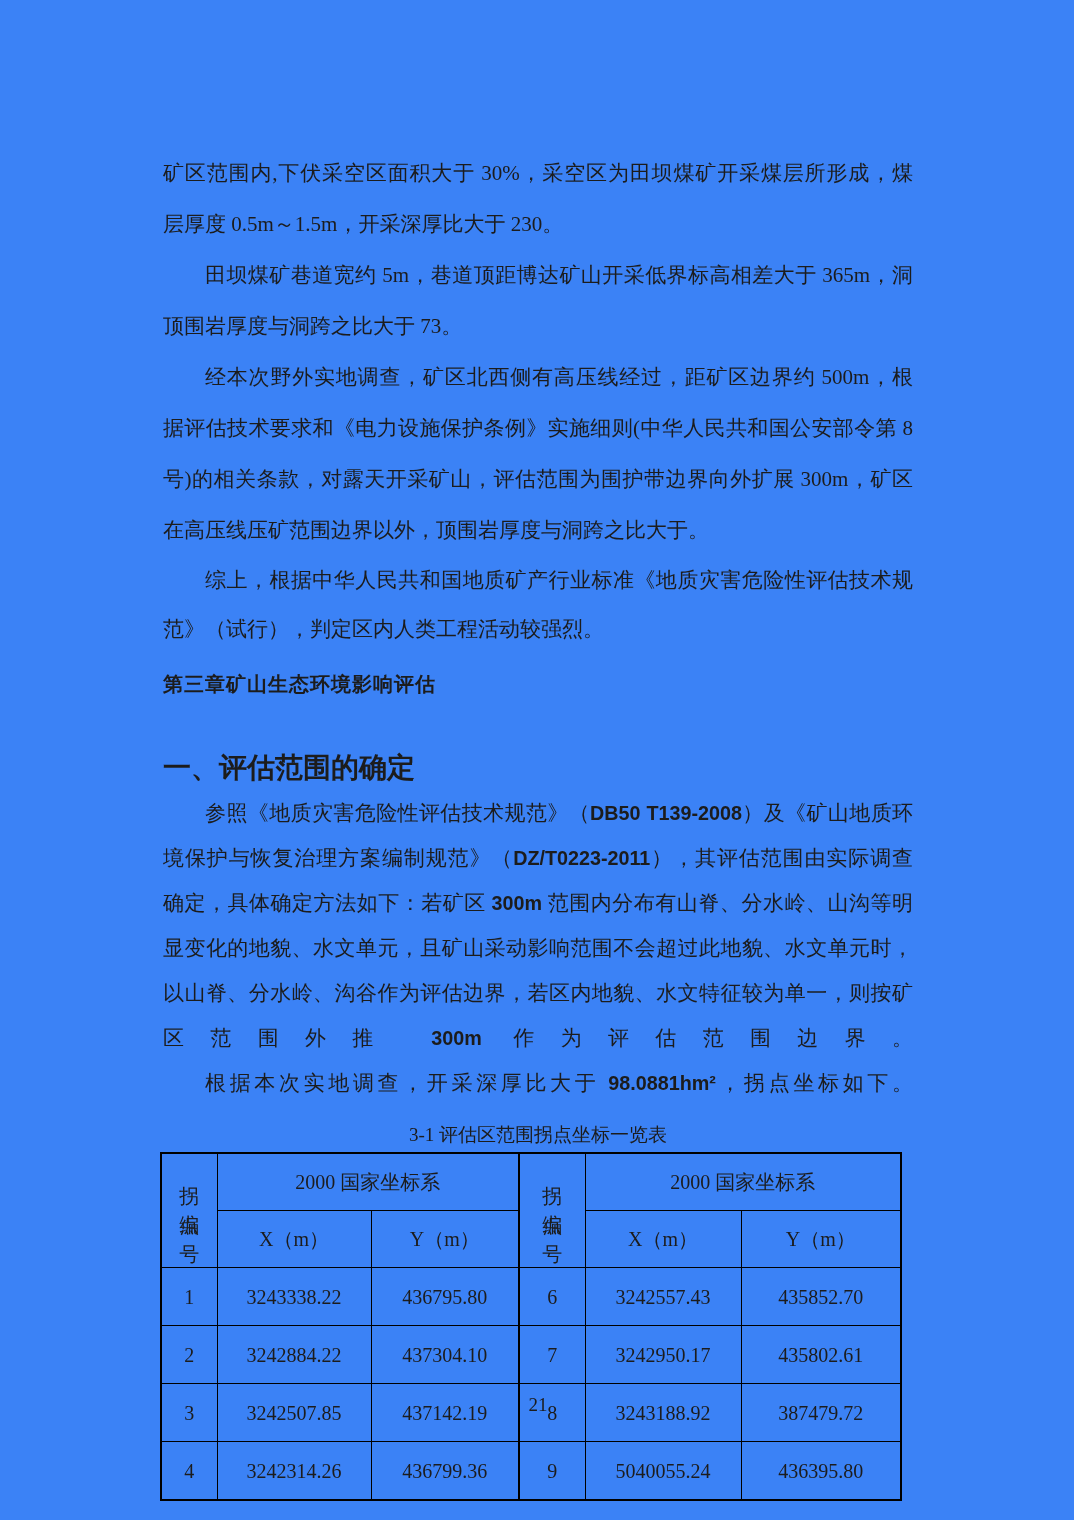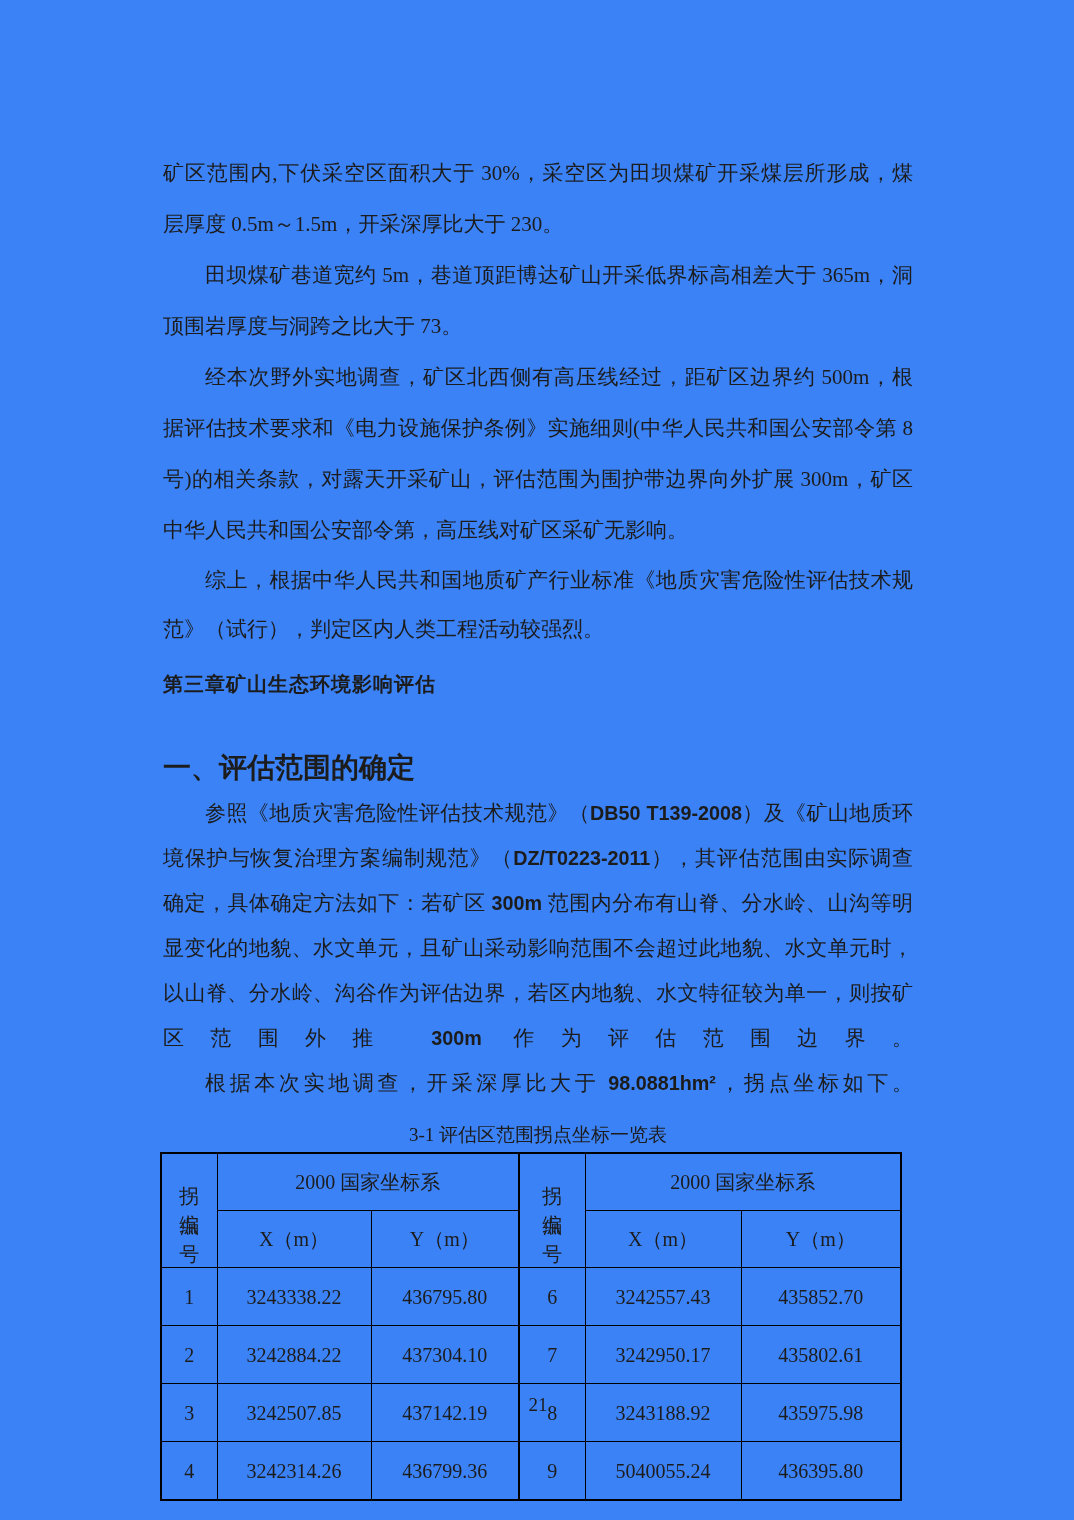--- a/index.html
+++ b/index.html
@@ -113,21 +113,21 @@
         <div class="line end">层厚度 0.5m～1.5m，开采深厚比大于 230。</div>
       </div>
       <div class="para">
         <div class="line fill ind">田坝煤矿巷道宽约 5m，巷道顶距博达矿山开采低界标高相差大于 365m，洞</div>
         <div class="line end">顶围岩厚度与洞跨之比大于 73。</div>
       </div>
       <div class="para">
         <div class="line fill ind">经本次野外实地调查，矿区北西侧有高压线经过，距矿区边界约 500m，根</div>
         <div class="line fill">据评估技术要求和《电力设施保护条例》实施细则(中华人民共和国公安部令第 8</div>
         <div class="line fill">号)的相关条款，对露天开采矿山，评估范围为围护带边界向外扩展 300m，矿区</div>
-        <div class="line end">中华人民共和国公安部令第，高压线对矿区采矿无影响。</div>
+        <div class="line end">在高压线压矿范围边界以外，顶围岩厚度与洞跨之比大于。</div>
       </div>
       <div class="para p4">
         <div class="line fill ind">综上，根据中华人民共和国地质矿产行业标准《地质灾害危险性评估技术规</div>
         <div class="line end">范》（试行），判定区内人类工程活动较强烈。</div>
       </div>
     </div>
 
     <div class="chapter-heading">第三章矿山生态环境影响评估</div>
 
     <div class="section-heading">一、评估范围的确定</div>
@@ -191,21 +191,21 @@
           <td>7</td>
           <td>3242950.17</td>
           <td>435802.61</td>
         </tr>
         <tr>
           <td>3</td>
           <td>3242507.85</td>
           <td class="mid-right">437142.19</td>
           <td>8</td>
           <td>3243188.92</td>
-          <td>435975.98</td>
+          <td>387479.72</td>
         </tr>
         <tr>
           <td>4</td>
           <td>3242314.26</td>
           <td class="mid-right">436799.36</td>
           <td>9</td>
           <td>5040055.24</td>
           <td>436395.80</td>
         </tr>
       </tbody>

